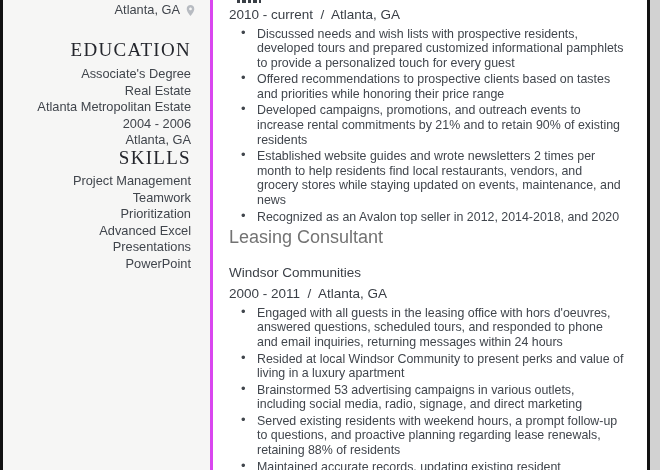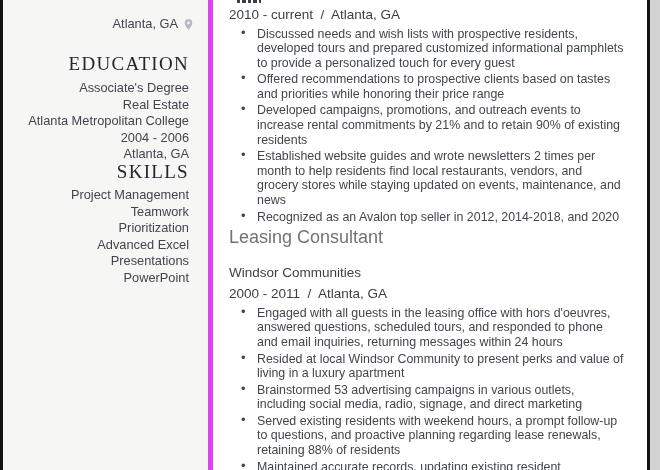--- a/index.html
+++ b/index.html
@@ -15,22 +15,22 @@
     overflow: hidden;
   }
   .edge-strip { background: #121212; flex: 0 0 3px; }
   .edge-strip.right { flex: 0 0 3px; }
   .outside { flex: 0 0 9px; background: #d2d2d2; }
 
   
   .sidebar {
     flex: 0 0 210px;
     background: #f6f6f5;
-    border-right: 5px solid #d946ef;
-    padding: 16px 19px 0 8px;
+    border-right: 3px solid #d946ef;
+    padding: 2px 19px 0 8px;
     text-align: right;
     color: #40454c;
     font-size: 12.8px;
     line-height: 16.6px;
   }
   .location-row {
     display: flex;
     justify-content: flex-end;
     align-items: center;
     gap: 4px;
@@ -121,21 +121,21 @@
         <svg viewBox="0 0 24 24" width="13" height="13">
           <path fill="#b7bbc1" d="M12 2C8.1 2 5 5.1 5 9c0 5.2 7 13 7 13s7-7.8 7-13c0-3.9-3.1-7-7-7zm0 9.5c-1.4 0-2.5-1.1-2.5-2.5S10.6 6.5 12 6.5s2.5 1.1 2.5 2.5-1.1 2.5-2.5 2.5z"></path>
         </svg>
       </span>
     </div>
 
     <div class="side-heading edu">EDUCATION</div>
     <div class="side-list">
       <div class="side-line">Associate's Degree</div>
       <div class="side-line">Real Estate</div>
-      <div class="side-line">Atlanta Metropolitan College</div>
+      <div class="side-line">Atlanta Metropolitan Estate</div>
       <div class="side-line">2004 - 2006</div>
       <div class="side-line">Atlanta, GA</div>
     </div>
 
     <div class="side-heading skl">SKILLS</div>
     <div class="side-list skl">
       <div class="side-line">Project Management</div>
       <div class="side-line">Teamwork</div>
       <div class="side-line">Prioritization</div>
       <div class="side-line">Advanced Excel</div>

